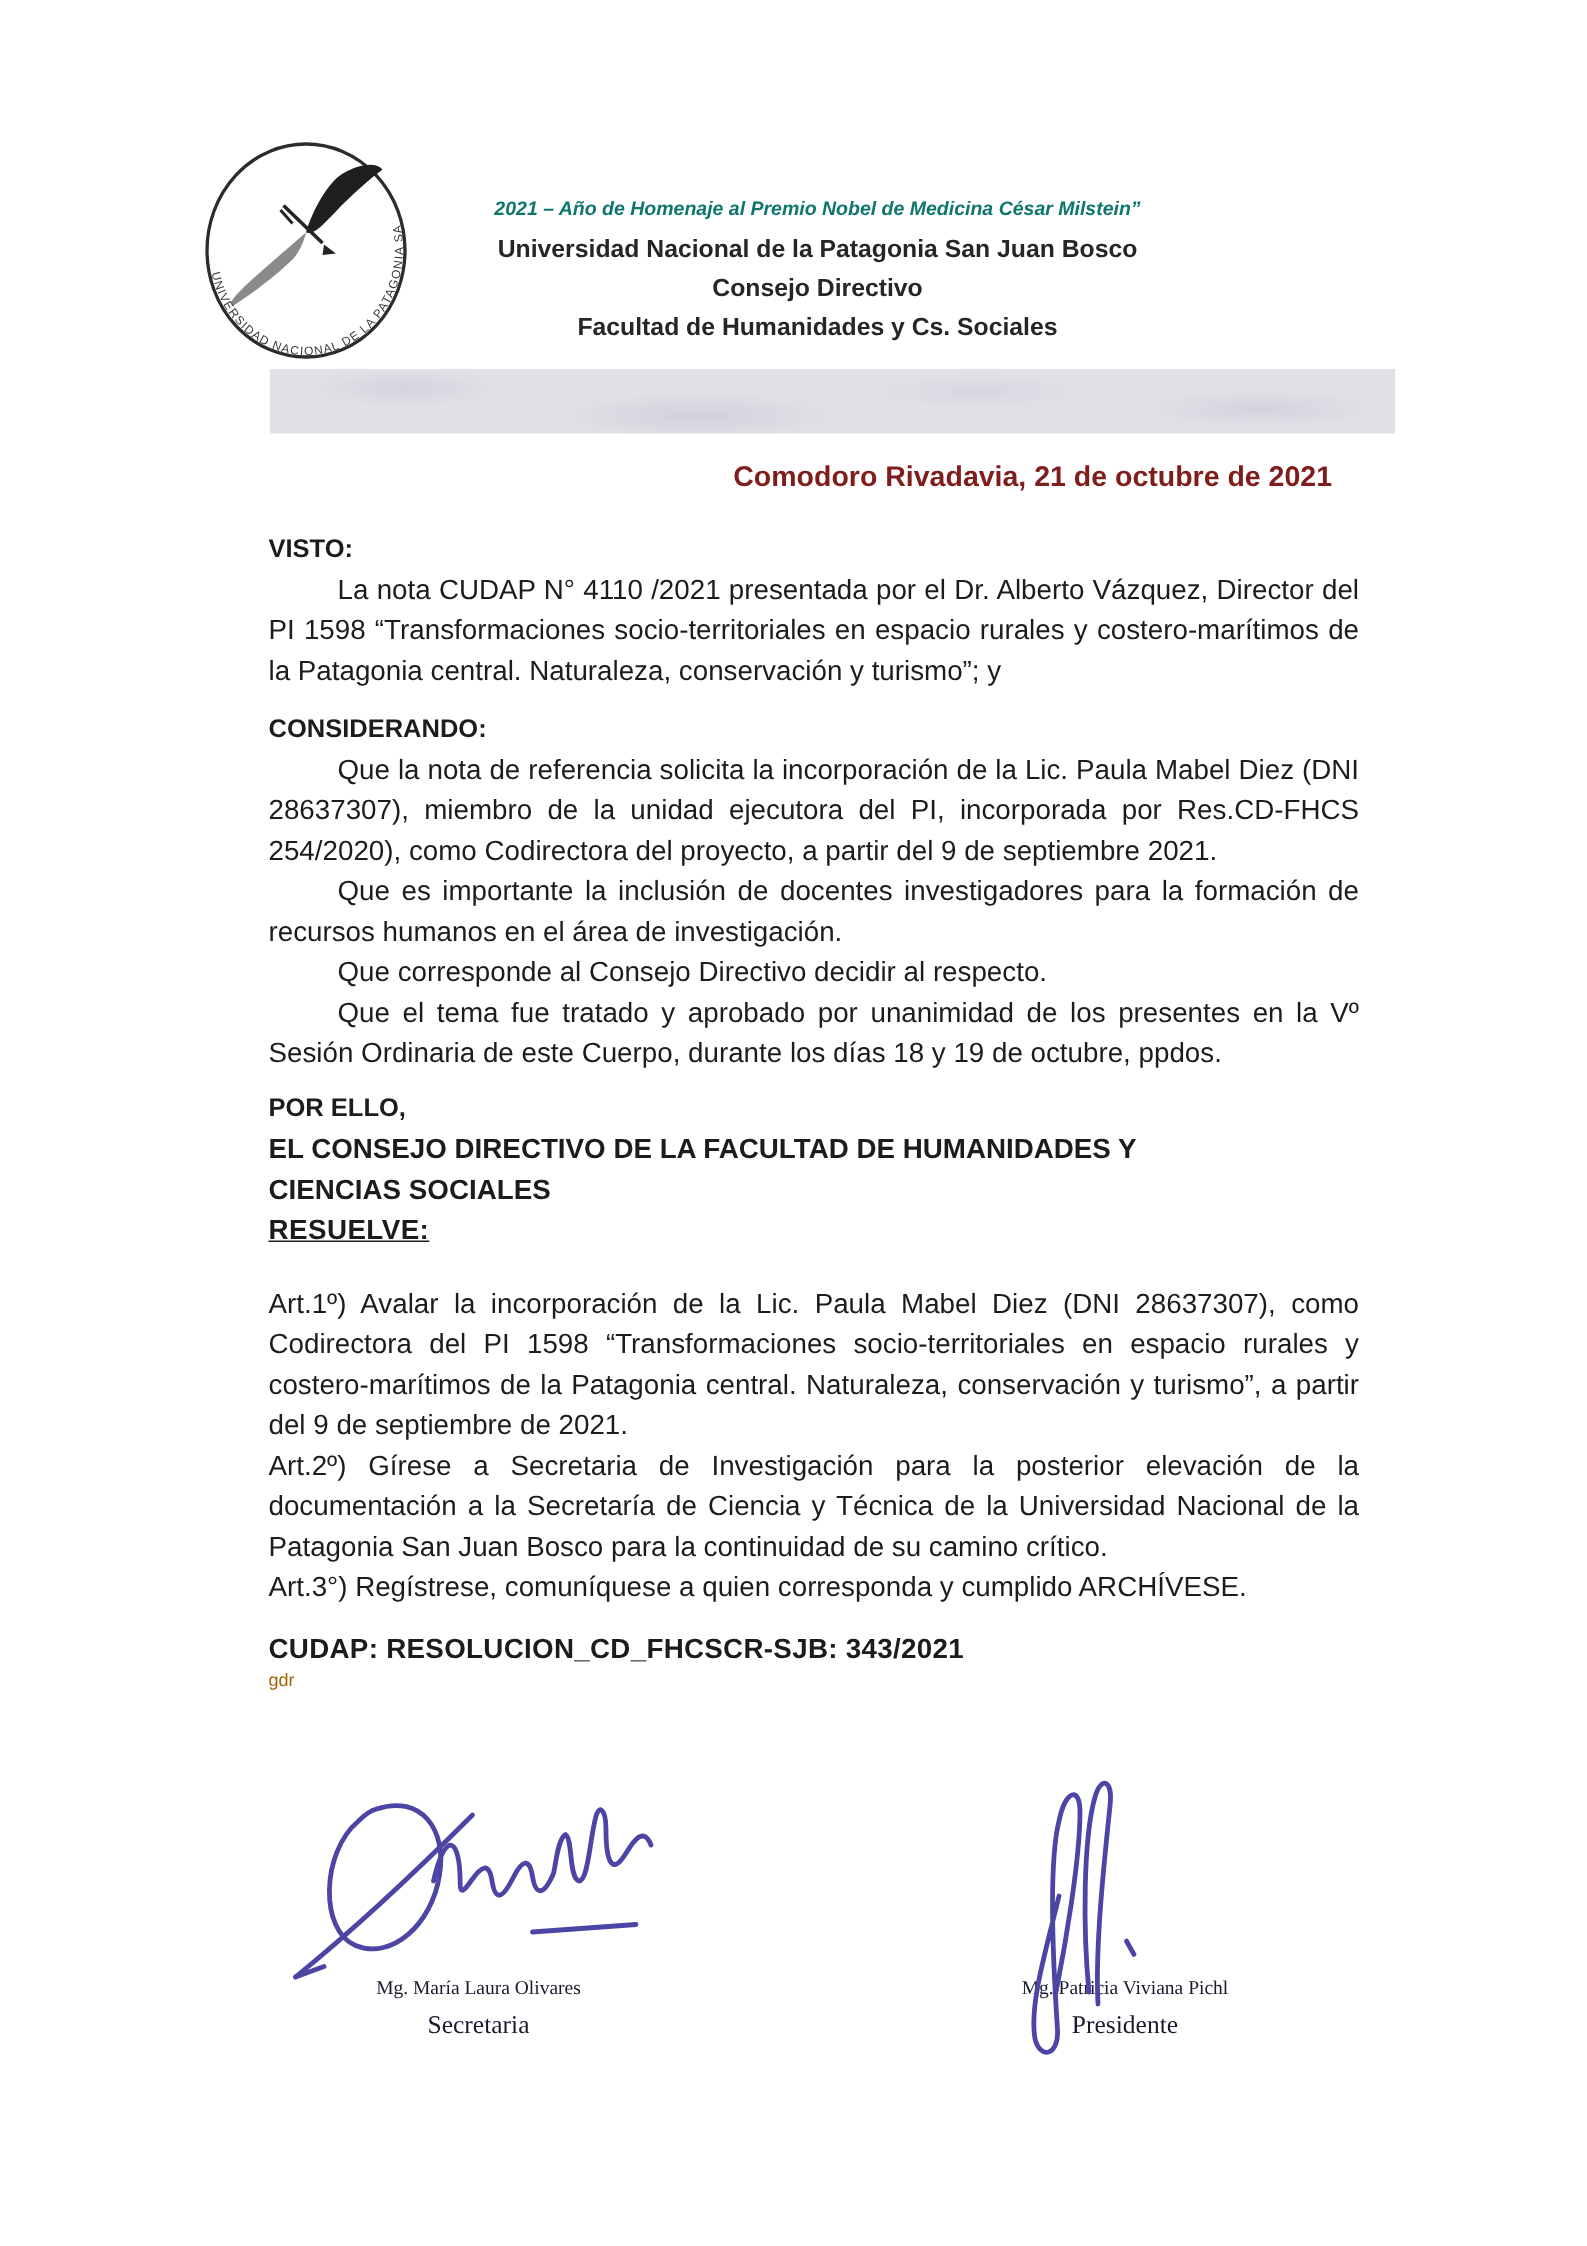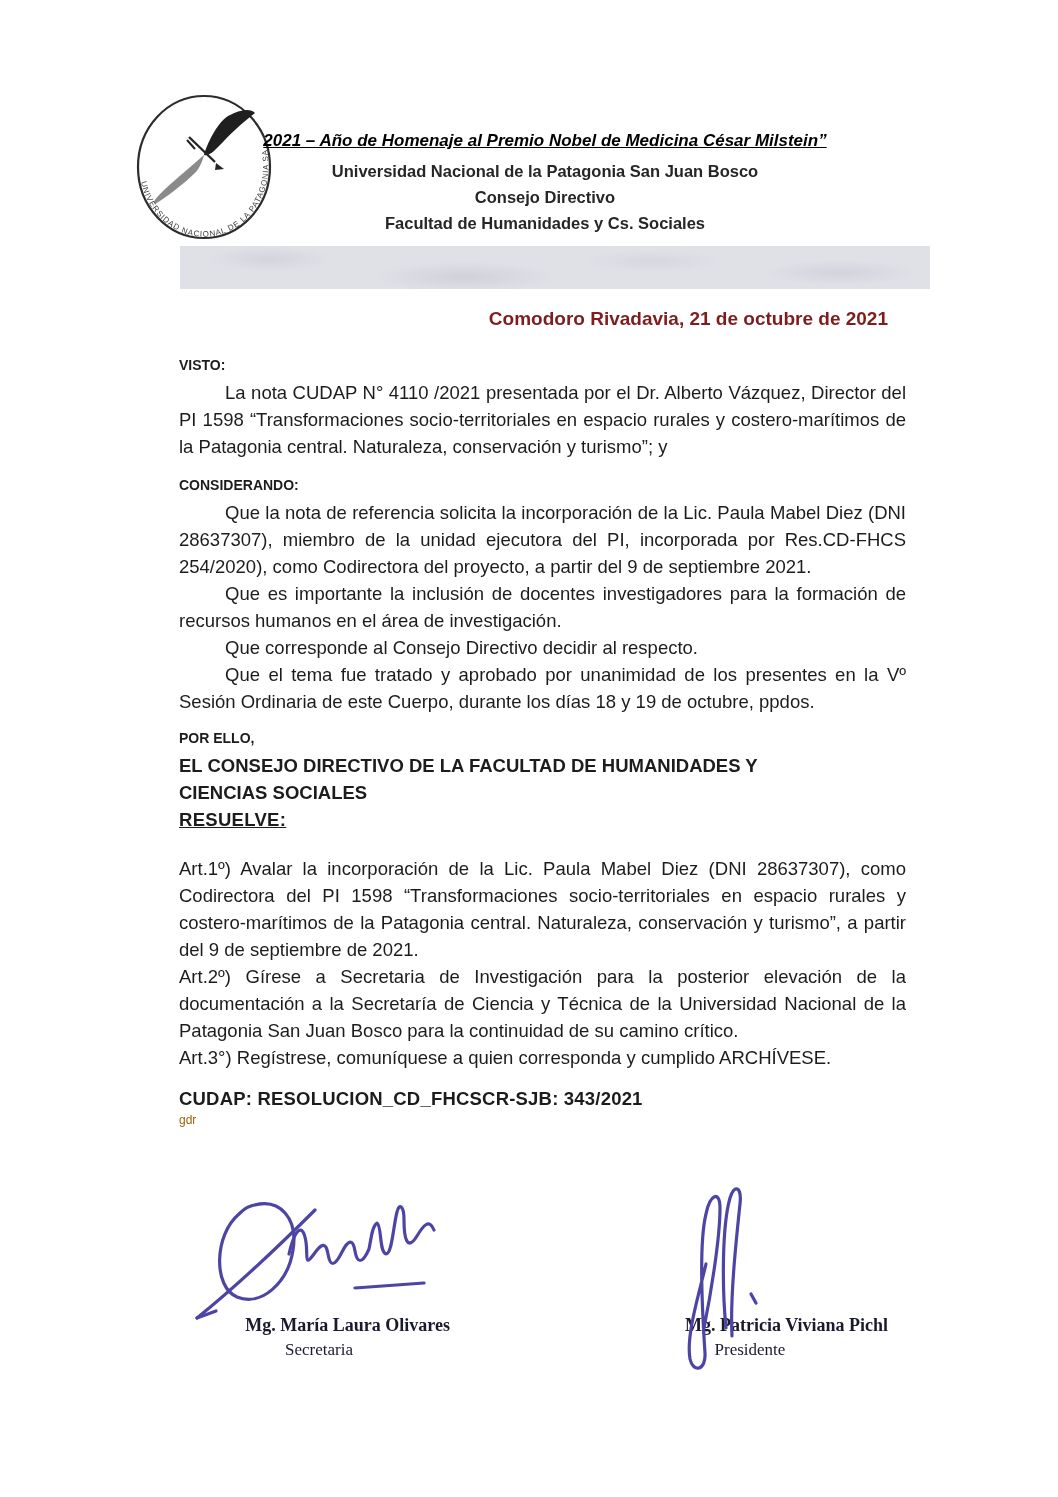--- a/index.html
+++ b/index.html
@@ -20,26 +20,25 @@
     left: 131px; top: 92px;
     width: 150px; height: 154px;
   }
   .letterhead {
     position: absolute;
     left: 185px; top: 131px;
     width: 720px;
     text-align: center;
   }
   .letterhead .motto {
-    font-size: 17px;
+    font-size: 13px;
     font-style: italic;
     font-weight: 600;
-    color: #000000;
+    color: #0f766e;
     margin-bottom: 7px;
-    text-decoration: underline;
   }
   .letterhead .lh-line {
     font-size: 16.5px;
     font-weight: 600;
     color: #262626;
     line-height: 26px;
   }
 
   
   .redaction-bar {
@@ -68,21 +67,21 @@
   .doc-body {
     position: absolute;
     left: 179px; top: 352px;
     width: 727px;
     font-size: 18.5px;
     line-height: 27px;
     color: #1c1c1c;
     text-align: justify;
   }
   .doc-body h2 {
-    font-size: 14px;
+    font-size: 17px;
     font-weight: bold;
     text-align: left;
   }
   .sect-gap { margin-top: 12px; }
   .indent { text-indent: 46px; }
   .por-ello-block { margin-top: 10px; }
   .centered-bold {
     text-align: left;
     font-weight: bold;
   }
@@ -122,21 +121,21 @@
   }
   .sig-block {
     position: absolute;
     text-align: center;
     font-family: "Liberation Serif", serif;
     color: #1a1a2e;
     z-index: 2;
   }
   .sig-block-left { left: 188px; top: 1312px; width: 262px; }
   .sig-block-right { left: 612px; top: 1312px; width: 276px; }
-  .sig-name { font-size: 18px; font-weight: 700; line-height: 26px; text-align: right; }
+  .sig-name { font-size: 13px; font-weight: 400; line-height: 26px; }
   .sig-title { font-size: 17px; line-height: 24px; }
 </style>
 </head>
 <body>
 
 <div class="page">
 
   <svg class="logo" viewBox="0 0 150 154">
     <defs>
       <path id="ringArc" d="M10,90 A64,70 0 0 0 136,58" fill="none"></path>

